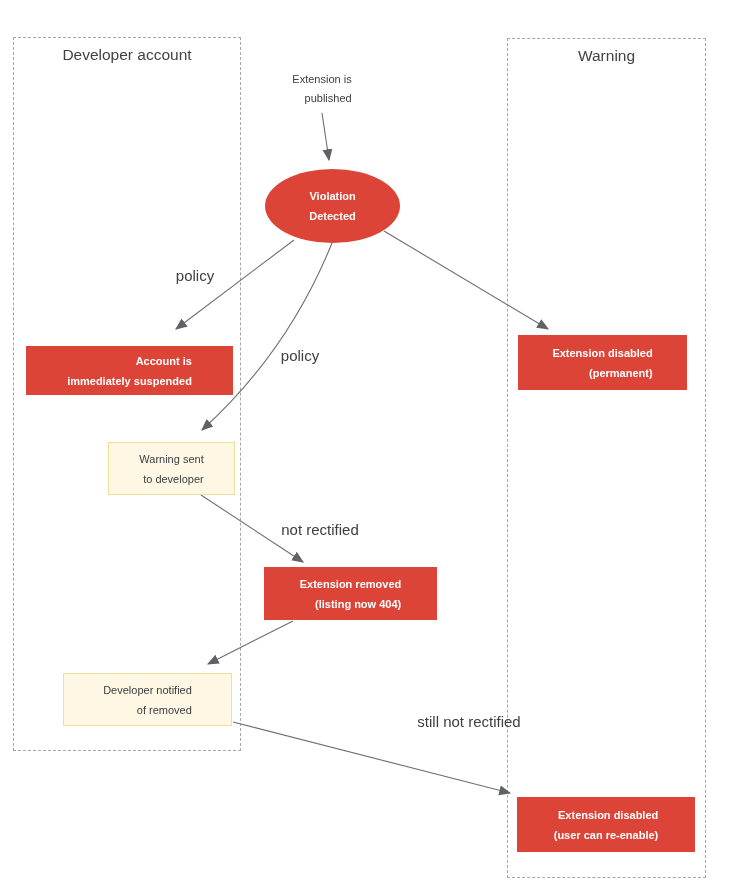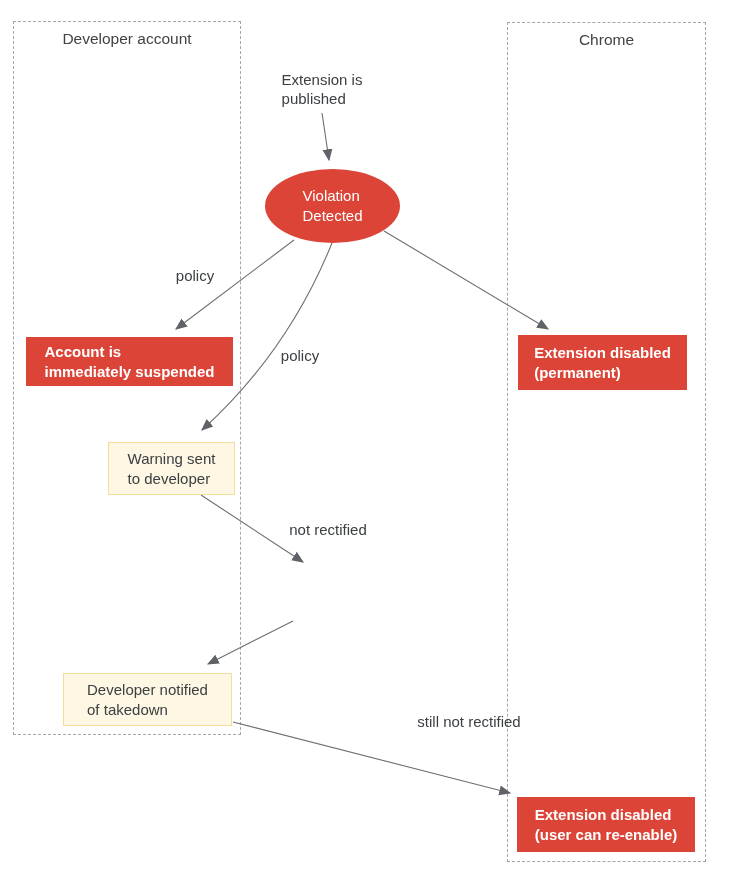--- a/index.html
+++ b/index.html
@@ -14,50 +14,51 @@
     --lane-title:#424242;
   }
   html,body{margin:0;padding:0;background:#ffffff;}
   #canvas{
     position:relative;width:731px;height:885px;background:#ffffff;
     font-family:"Liberation Sans","DejaVu Sans",sans-serif;overflow:hidden;
   }
   .lane{
     position:absolute;border:1px dashed var(--lane-border);box-sizing:border-box;
     background:transparent;
+    margin-top:16px;
   }
   .lane-title{
     text-align:center;margin-top:8px;font-size:15.5px;color:var(--lane-title);
   }
   .node{
     position:absolute;display:flex;align-items:center;justify-content:center;
-    text-align:left;white-space:pre-line;font-size:15px;line-height:20px;
+    text-align:right;white-space:pre-line;font-size:11px;line-height:20px;
     box-sizing:border-box;
   }
   .red-box{background:var(--node-red);color:var(--text-white);font-weight:700;}
   .cream-box{background:var(--cream-bg);border:1px solid var(--cream-border);color:var(--text-dark);}
-  .ellipse{border-radius:50%;background:var(--node-red);color:var(--text-white);font-weight:400;}
+  .ellipse{border-radius:50%;background:var(--node-red);color:var(--text-white);font-weight:700;}
   .text-node{color:var(--text-dark);line-height:19px;}
   .edge-label{
     position:absolute;transform:translateX(-50%);font-size:15px;line-height:19px;
     color:var(--text-dark);text-align:center;white-space:pre-line;
   }
   svg.edges{position:absolute;left:0;top:0;pointer-events:none;}
   .edge{stroke:var(--line-gray);stroke-width:1.1;fill:none;}
 </style>
 </head>
 <body>
 
 <div id="canvas">
 
   <div class="lane" style="left:13px;top:21px;width:228px;height:714px">
     <div class="lane-title">Developer account</div>
   </div>
   <div class="lane" style="left:507px;top:22px;width:199px;height:840px">
-    <div class="lane-title">Chrome</div>
+    <div class="lane-title">Warning</div>
   </div>
 
   <svg class="edges" width="731" height="885">
     <defs>
       <marker id="arrowhead" viewBox="0 0 10 10" refX="9" refY="5" markerWidth="12" markerHeight="12" markerUnits="userSpaceOnUse" orient="auto">
         <path d="M0,0.8 L10,5 L0,9.2 z" fill="#5F6368"></path>
       </marker>
     </defs>
     <path class="edge" d="M322,113 L329,160" marker-end="url(#arrowhead)"></path>
     <path class="edge" d="M294,240 L176,329" marker-end="url(#arrowhead)"></path>
@@ -67,34 +68,36 @@
     <path class="edge" d="M293,621 L208,664" marker-end="url(#arrowhead)"></path>
     <path class="edge" d="M233,722 L510,793" marker-end="url(#arrowhead)"></path>
   </svg>
 
   <div class="node text-node" style="left:322px;top:70px;width:120px;transform:translateX(-50%)">Extension is
 published</div>
 
   <div class="node ellipse" style="left:265px;top:169px;width:135px;height:74px">Violation
 Detected</div>
 
-  <div class="node red-box" style="left:26px;top:337px;width:207px;height:49px">Account is
+  <div class="node red-box" style="left:26px;top:346px;width:207px;height:49px">Account is
 immediately suspended</div>
 
   <div class="node red-box" style="left:518px;top:335px;width:169px;height:55px">Extension disabled
 (permanent)</div>
 
   <div class="node cream-box" style="left:108px;top:442px;width:127px;height:53px">Warning sent
 to developer</div>
 
+  <div class="node red-box" style="left:264px;top:567px;width:173px;height:53px">Extension removed
+(listing now 404)</div>
 
   <div class="node cream-box" style="left:63px;top:673px;width:169px;height:53px">Developer notified
-of takedown</div>
+of removed</div>
 
   <div class="node red-box" style="left:517px;top:797px;width:178px;height:55px">Extension disabled
 (user can re-enable)</div>
 
   <div class="edge-label" style="left:195px;top:266px">policy</div>
   <div class="edge-label" style="left:300px;top:346px">policy</div>
-  <div class="edge-label" style="left:328px;top:520px">not rectified</div>
+  <div class="edge-label" style="left:320px;top:520px">not rectified</div>
   <div class="edge-label" style="left:469px;top:712px">still not rectified</div>
 
 </div>
 
 </body></html>

